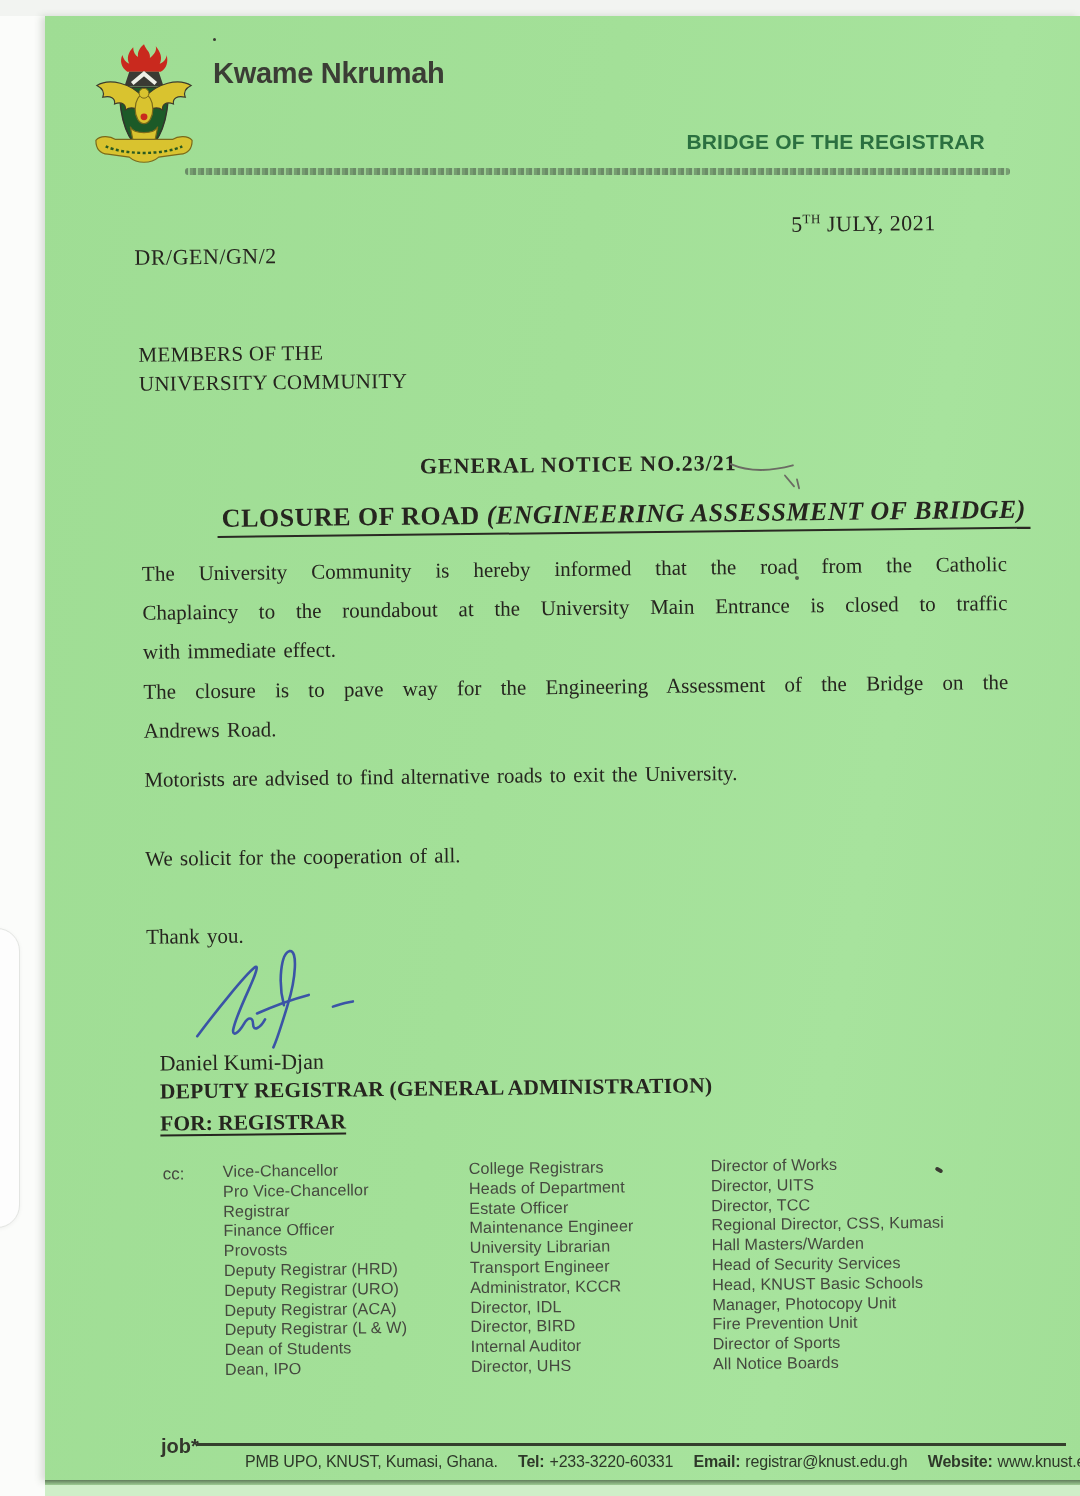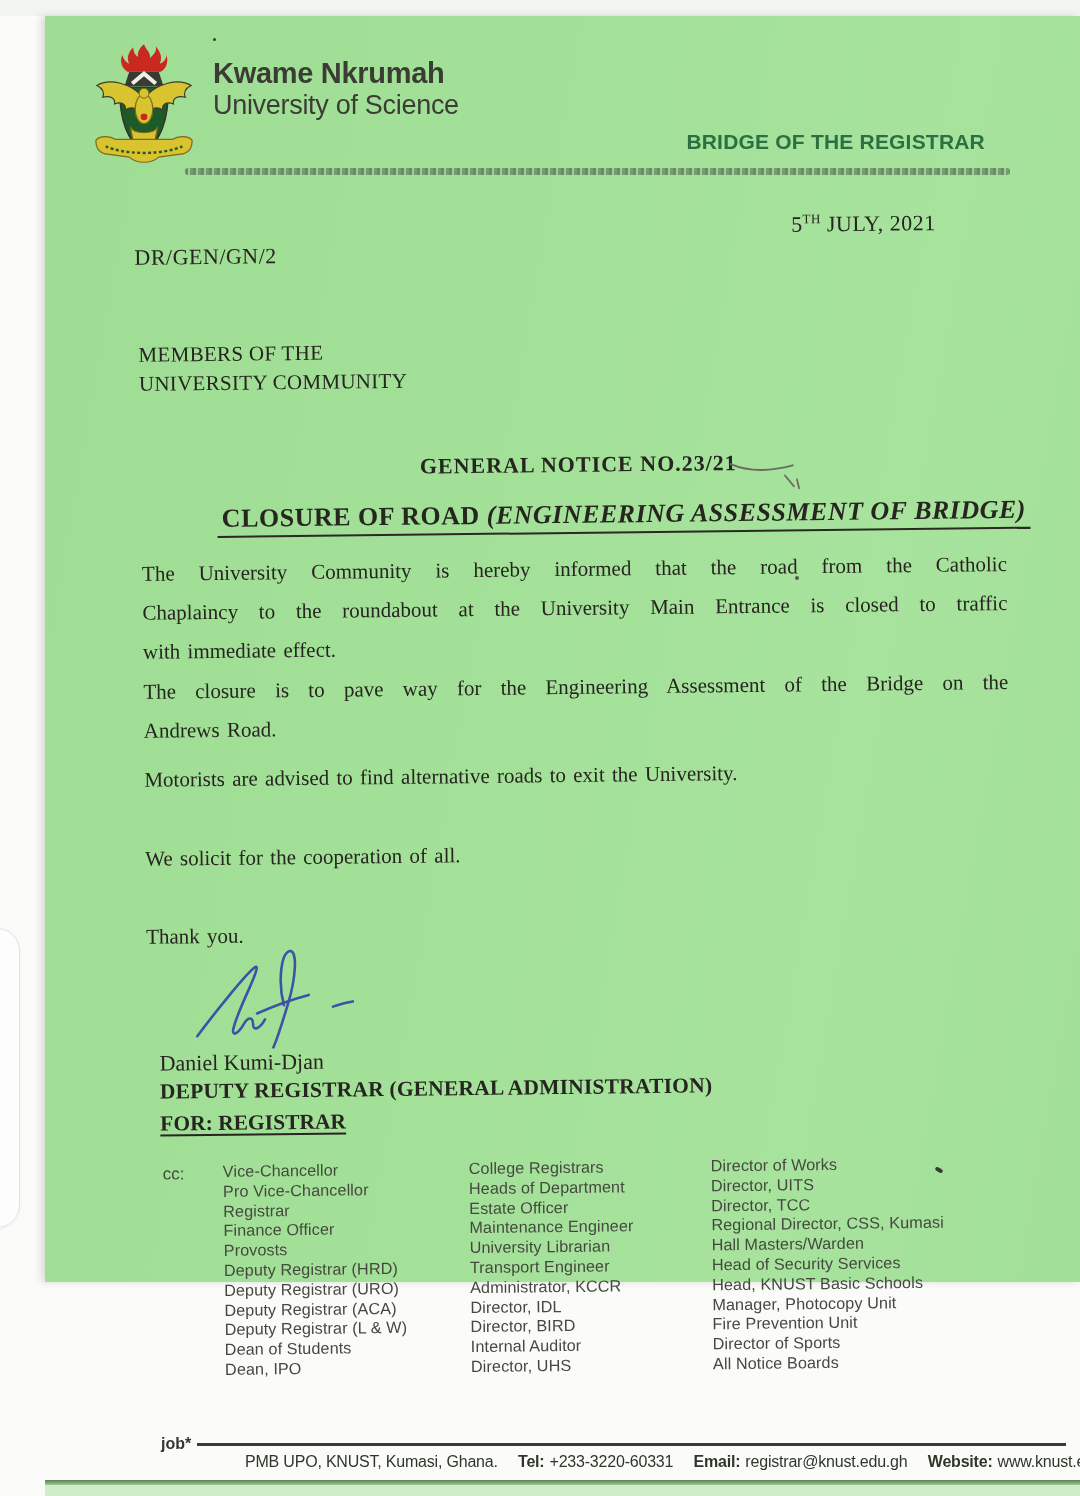--- a/index.html
+++ b/index.html
@@ -9,21 +9,21 @@
     --text-dark:#26251f;
   }
   *{margin:0;padding:0;box-sizing:border-box;}
   body{background:#ffffff;font-family:"Liberation Sans",sans-serif;}
   .screen{position:relative;width:1080px;height:1496px;background:#fbfcfa;overflow:hidden;}
   .screen::before{content:"";position:absolute;left:0;top:0;width:100%;height:16px;background:#f2f4f1;}
   
   .side-tab{position:absolute;left:-26px;top:928px;width:46px;height:300px;background:#fdfdfd;
     border:1px solid #e3e5e2;border-radius:23px;box-shadow:0 1px 4px rgba(0,0,0,0.05);}
   
-  .page{position:absolute;left:45px;top:16px;width:1035px;height:1266px;
+  .page{position:absolute;left:45px;top:16px;width:1035px;height:1466px;
     background:linear-gradient(100deg,#9fdd94 0%,var(--page-green) 45%,#a7e39d 75%,#a2df97 100%);
     box-shadow:-4px 0 7px rgba(60,80,55,0.18);}
   .page-shadow{position:absolute;left:45px;top:1480px;width:1035px;height:5px;
     background:linear-gradient(#627d5c,#9ccb92);}
   .under-sheet{position:absolute;left:45px;top:1485px;width:1035px;height:11px;background:#cfeec8;}
 
   
   .logo{position:absolute;left:45px;top:26px;width:108px;height:132px;}
   .org{position:absolute;left:168px;top:40px;color:#3b3d35;letter-spacing:-0.3px;}
   .org .l1{font-size:29px;font-weight:bold;line-height:34px;}
@@ -61,21 +61,21 @@
   
   .cc-block{position:absolute;left:0;right:0;top:1142px;height:230px;
     font-family:"Liberation Sans",sans-serif;color:#45483f;}
   .cc-label{position:absolute;left:114px;top:2px;font-size:17px;}
   .cc-col{position:absolute;top:0;font-size:16.2px;line-height:19.8px;letter-spacing:0.1px;}
   .cc-col.c1{left:174px;width:245px;}
   .cc-col.c2{left:420px;width:240px;}
   .cc-col.c3{left:662px;width:330px;}
 
   
-  .job{position:absolute;left:116px;top:1419px;font-size:16px;font-weight:bold;color:#33362c;}
+  .job{position:absolute;left:116px;top:1419px;font-size:20px;font-weight:bold;color:#33362c;}
   .footer-line{position:absolute;left:152px;right:14px;top:1427px;height:3px;background:#343f2d;}
   .footer-text{position:absolute;left:152px;right:14px;top:1437px;text-align:left;
     font-size:16px;color:#2e3829;letter-spacing:-0.2px;white-space:nowrap;margin-left:48px;}
   .footer-text .seg{margin-left:16px;}
   .footer-text .seg:first-child{margin-left:0;}
   .footer-text .lbl{font-weight:bold;margin-right:5px;}
 
   
   .speck{position:absolute;background:#3a3a32;border-radius:2px;}
   .speck.s1{left:890px;top:1152px;width:8px;height:4px;transform:rotate(28deg);}
@@ -102,21 +102,20 @@
         <ellipse cx="55" cy="68" rx="9" ry="15" fill="#d9c32f" stroke="#7a6a1a" stroke-width="1.2"></ellipse>
         <circle cx="55" cy="52" r="5" fill="#d9c32f" stroke="#7a6a1a" stroke-width="1"></circle>
         <circle cx="55" cy="76" r="3.5" fill="#c9291e"></circle>
         <path d="M41 86 C45 94 65 94 69 86 L66 101 C60 106 50 106 44 101 Z" fill="#d9c32f" stroke="#7a6a1a" stroke-width="1.2"></path>
         <path d="M6 100 C10 95 20 95 26 99 L84 99 C90 95 100 95 104 100 C104 108 100 114 92 114 L70 117 C62 124 48 124 40 117 L18 114 C10 114 6 108 6 100 Z" fill="#d9c32f" stroke="#7a6a1a" stroke-width="1.2"></path>
         <path d="M16 106 C35 115 75 115 94 106" stroke="#2a5a20" stroke-width="2.5" fill="none" stroke-dasharray="3 2.5"></path>
       </svg>
     </div>
     <div class="org">
       <div class="l1">Kwame Nkrumah</div>
-      <div class="l2">University of Science</div>
     </div>
     <div class="office">BRIDGE OF THE REGISTRAR</div>
     <div class="chain"></div>
 
     <div class="tilt">
 
       <div class="ref">DR/GEN/GN/2</div>
       <div class="date"><span>5</span><sup>TH</sup><span> JULY, 2021</span></div>
 
       <div class="addressee">

